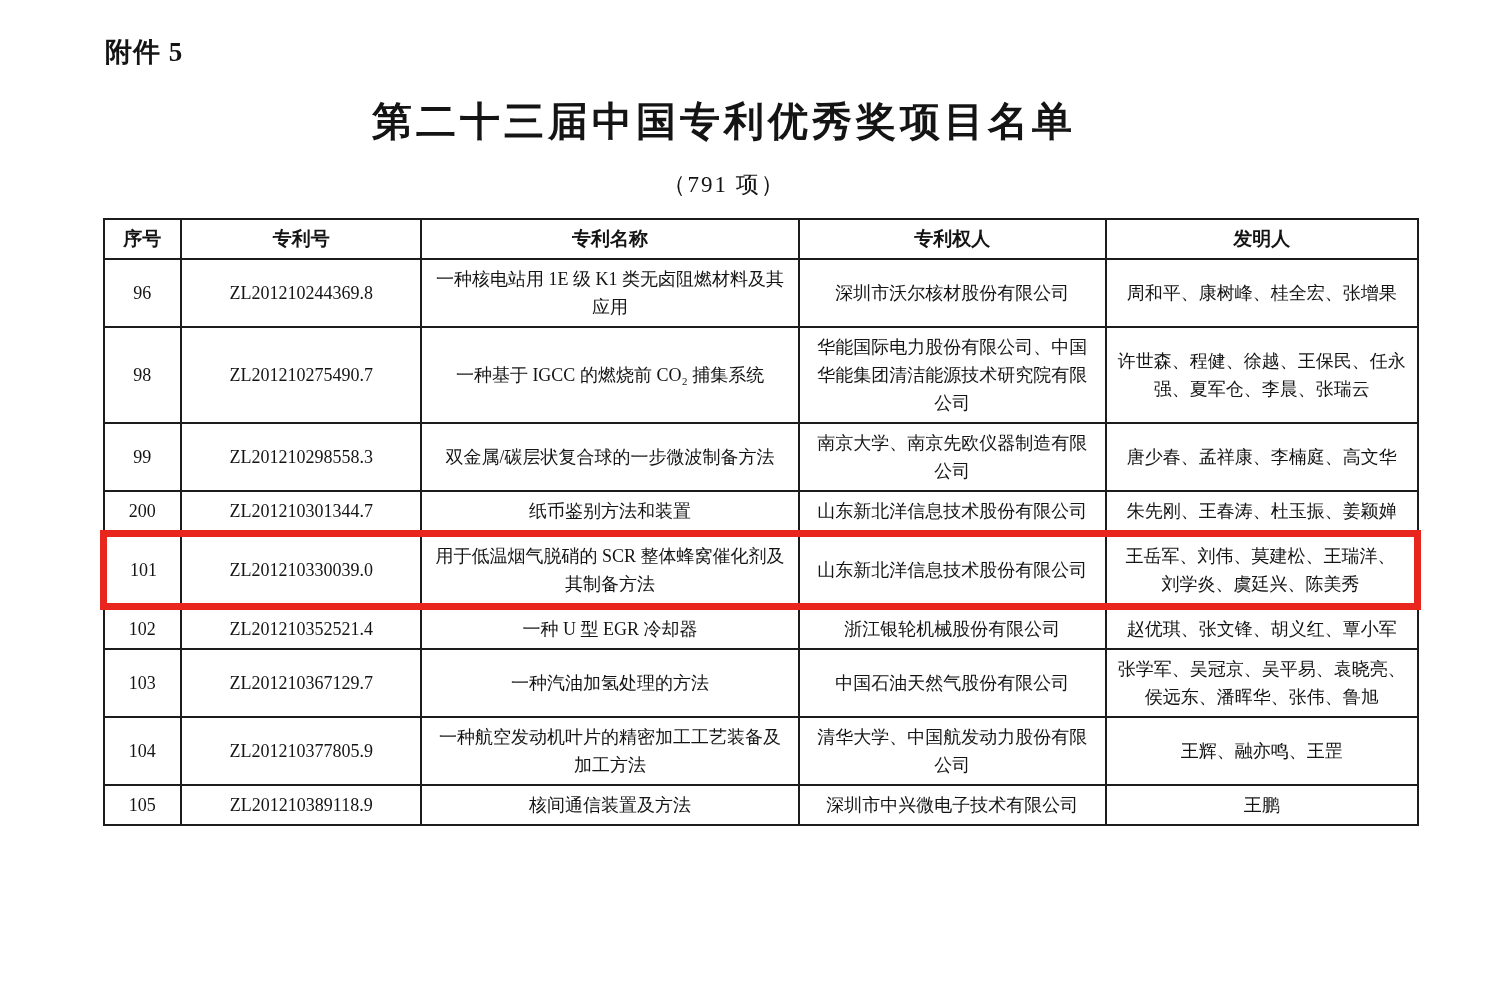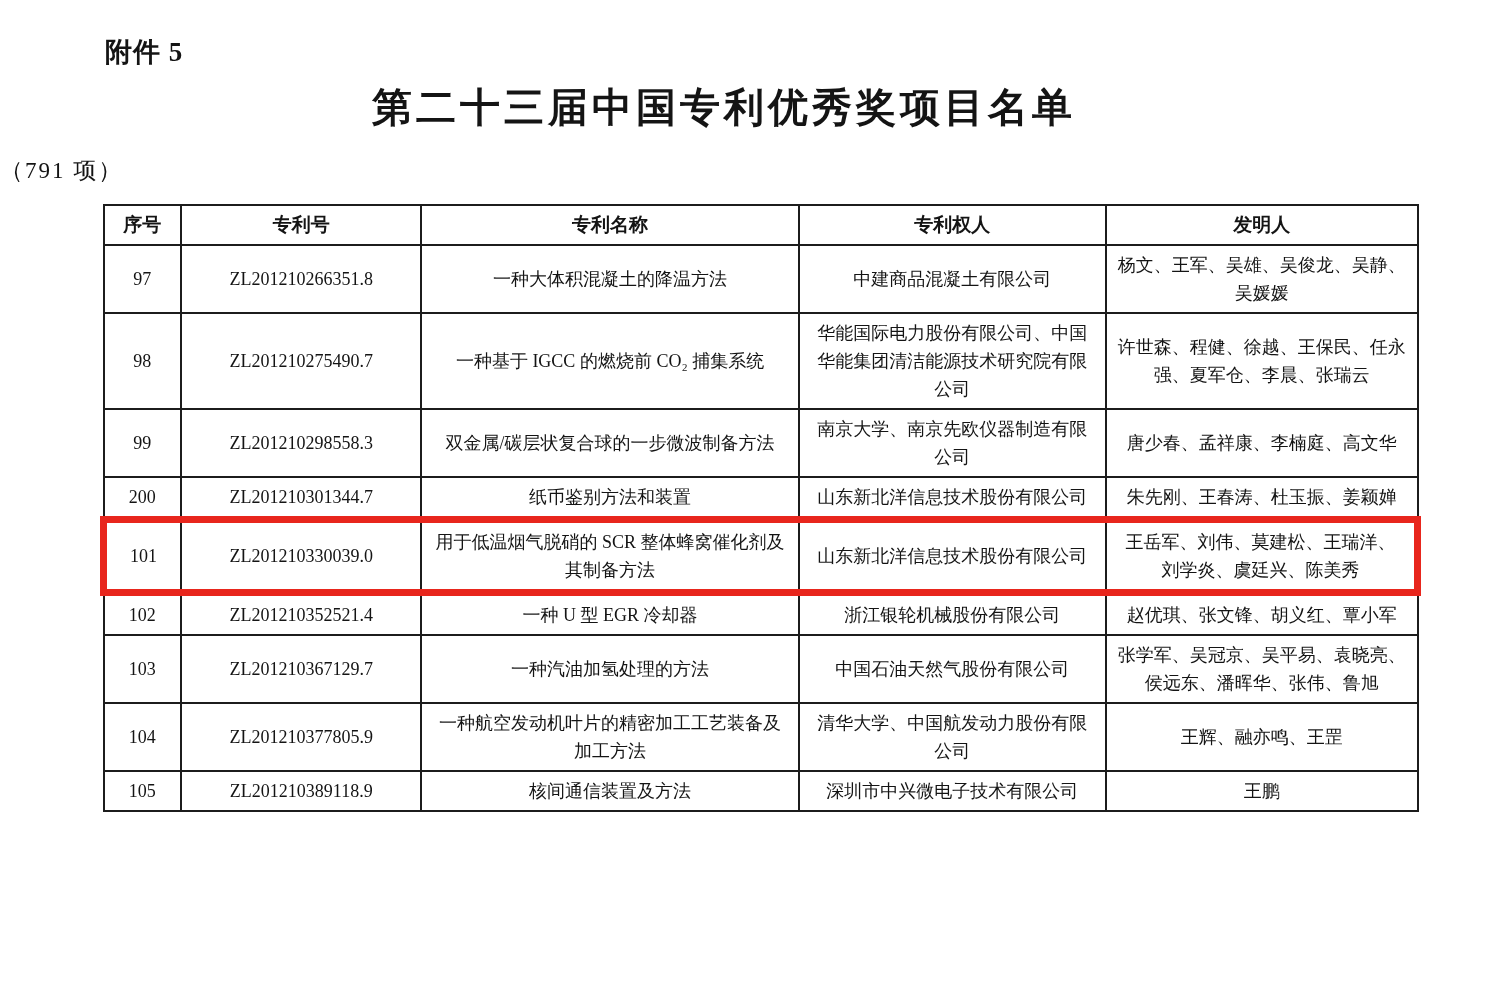--- a/index.html
+++ b/index.html
@@ -19,29 +19,30 @@
     box-sizing: border-box;
     padding-top: 34px;
   }
   .attachment-label {
     margin-left: 105px;
     font-size: 27px;
     font-weight: 700;
     letter-spacing: 1px;
   }
   .doc-title {
-    margin-top: 10px;
+    margin-top: 24px;
     text-align: center;
     font-family: Liberation Serif, serif;
     font-weight: 700;
     font-size: 40px;
     letter-spacing: 4px;
   }
   .doc-subtitle {
     margin-top: 20px;
+    text-align: center;
     font-size: 23px;
     letter-spacing: 2px;
   }
   table.patent-table {
     margin-left: 100px;
     margin-top: 18px;
     width: 1321px;
     border-collapse: collapse;
     table-layout: fixed;
   }
@@ -97,25 +98,25 @@
       <tr>
         <th>序号</th>
         <th>专利号</th>
         <th>专利名称</th>
         <th>专利权人</th>
         <th>发明人</th>
       </tr>
     </thead>
     <tbody>
         <tr>
-          <td>97</td>
-          <td>ZL201210266351.8</td>
-          <td>一种大体积混凝土的降温方法</td>
-          <td>中建商品混凝土有限公司</td>
-          <td>杨文、王军、吴雄、吴俊龙、吴静、吴媛媛</td>
+          <td>96</td>
+          <td>ZL201210244369.8</td>
+          <td>一种核电站用 1E 级 K1 类无卤阻燃材料及其应用</td>
+          <td>深圳市沃尔核材股份有限公司</td>
+          <td>周和平、康树峰、桂全宏、张增果</td>
         </tr>
         <tr>
           <td>98</td>
           <td>ZL201210275490.7</td>
           <td>一种基于 IGCC 的燃烧前 CO₂ 捕集系统</td>
           <td>华能国际电力股份有限公司、中国华能集团清洁能源技术研究院有限公司</td>
           <td>许世森、程健、徐越、王保民、任永强、夏军仓、李晨、张瑞云</td>
         </tr>
         <tr>
           <td>99</td>

